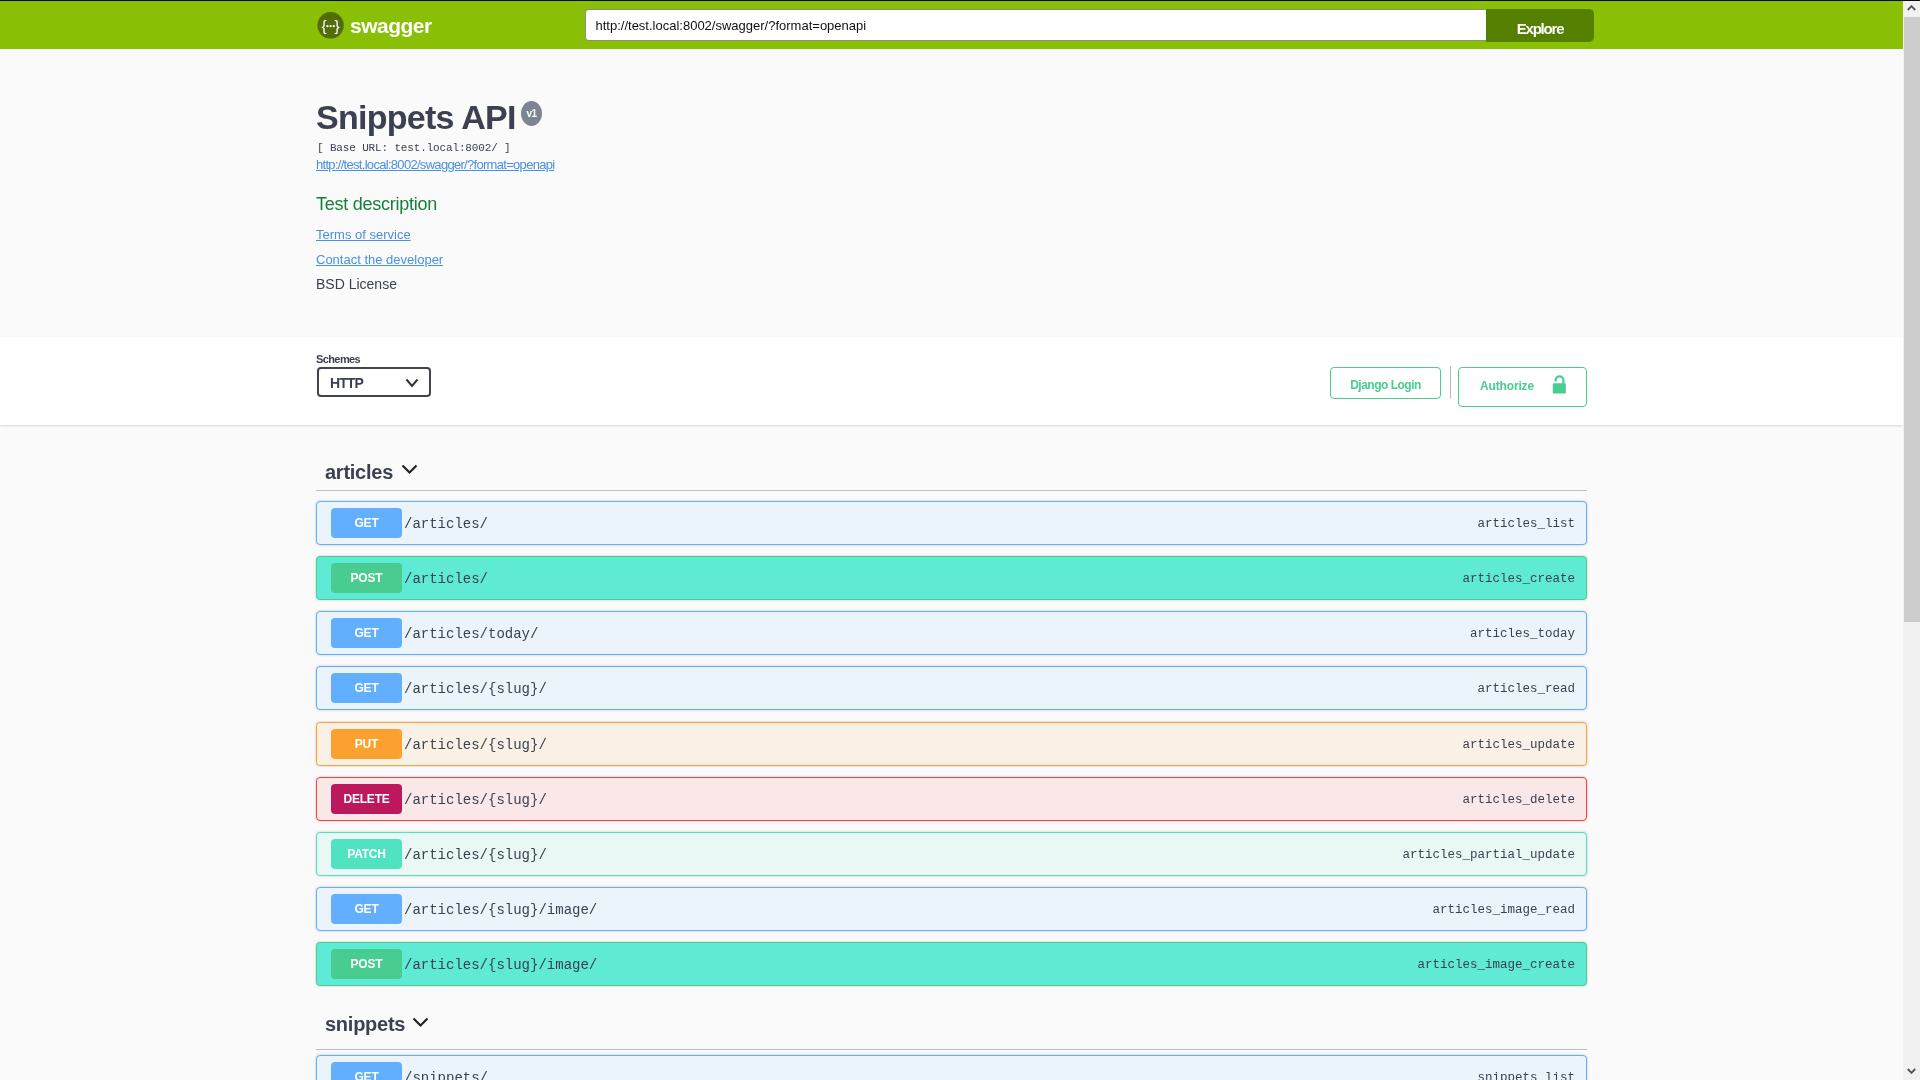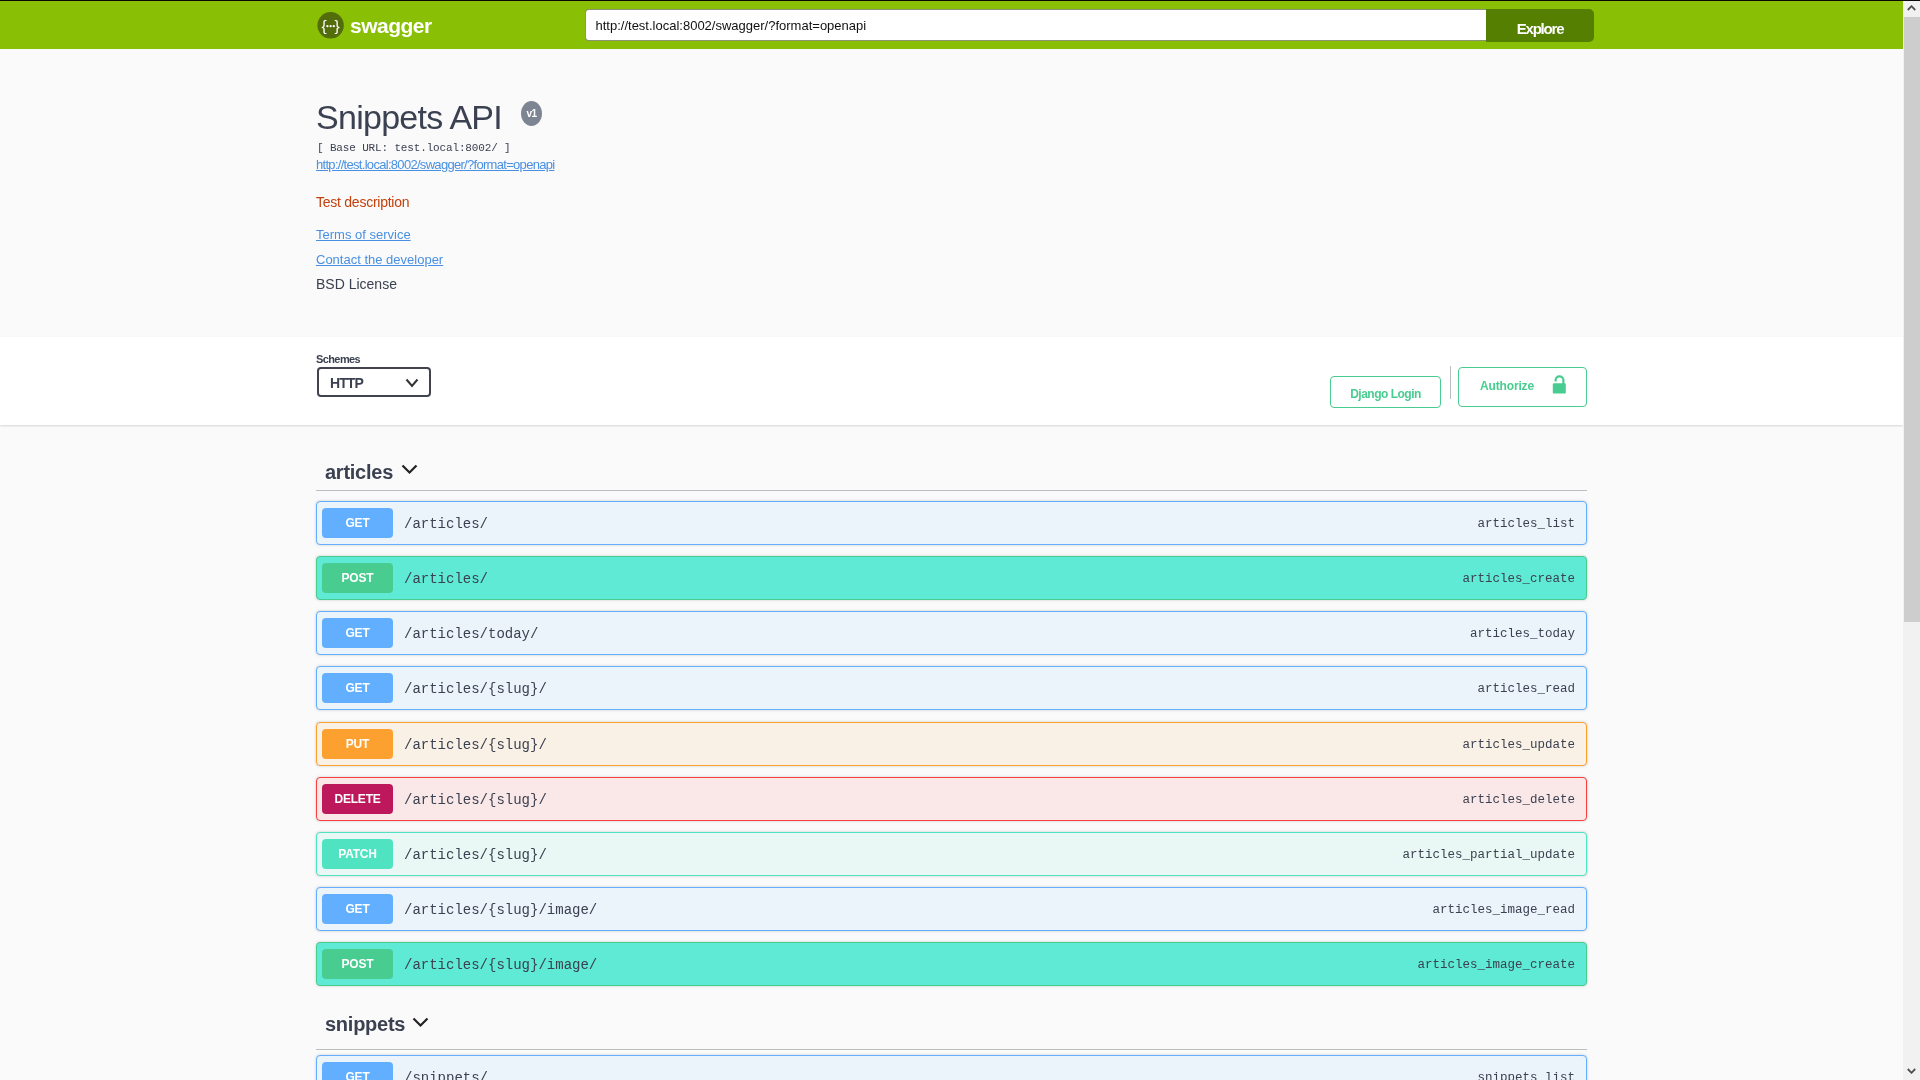--- a/index.html
+++ b/index.html
@@ -7,44 +7,44 @@
 html,body { width:1920px; height:1080px; overflow:hidden; }
 body { font-family:"Liberation Sans", sans-serif; background:#fafafa; position:relative; }
 .abs { position:absolute; }
 
 #topbar { position:absolute; left:0; top:0; width:1903px; height:49px; background:#89bf04; }
 #topline { position:absolute; left:0; top:0; width:1920px; height:1px; background:#0a0a0a; z-index:9; }
 #logotext { position:absolute; left:350px; top:14px; color:#fff; font-size:21px; font-weight:bold; letter-spacing:-0.5px; line-height:1.15; }
 #urlinput { position:absolute; left:584.5px; top:8.5px; width:901.5px; height:32px; background:#fff; border:1px solid rgba(45,60,5,0.55); border-right:none; border-radius:4px 0 0 4px; font-size:13px; color:#111; line-height:32px; padding-left:10px; white-space:nowrap; overflow:hidden; }
 #explorebtn { position:absolute; left:1486px; top:9px; width:108px; height:33px; background:#547f00; border-radius:0 5px 5px 0; color:#fff; font-size:15px; font-weight:bold; text-align:center; line-height:40px; letter-spacing:-1.2px; }
 
-#title { position:absolute; left:316px; top:100px; font-size:34px; font-weight:normal; color:#3b4151; letter-spacing:-0.72px; line-height:1; }
+#title { position:absolute; left:316px; top:100px; font-size:34px; font-weight:bold; color:#3b4151; letter-spacing:-0.72px; line-height:1; }
 #vbadge { position:absolute; left:521px; top:101px; width:21px; height:25px; border-radius:57%; background:#7d8492; color:#fff; font-size:10px; font-weight:bold; text-align:center; line-height:25px; letter-spacing:-0.5px; }
 #baseurl { position:absolute; left:317px; top:142.5px; font-family:"Liberation Mono", monospace; font-size:11px; color:#3b4151; line-height:1; letter-spacing:-0.15px; }
 #speclink { position:absolute; left:316px; top:157px; font-size:13px; color:#4990e2; text-decoration:underline; line-height:1.2; letter-spacing:-0.7px; }
-#descr { position:absolute; left:316px; top:195px; font-size:14px; color:#c2410c; line-height:1; letter-spacing:-0.25px; }
+#descr { position:absolute; left:316px; top:195px; font-size:18px; color:#15803d; line-height:1; letter-spacing:-0.25px; }
 #tos { position:absolute; left:316px; top:227px; font-size:13px; color:#4990e2; text-decoration:underline; line-height:1.2; }
 #contact { position:absolute; left:316px; top:252px; font-size:13px; color:#4990e2; text-decoration:underline; line-height:1.2; }
 #license { position:absolute; left:316px; top:277px; font-size:14px; color:#3b4151; line-height:1; }
 
 #scheme { position:absolute; left:0; top:337px; width:1903px; height:88px; background:#fff; box-shadow:0 1px 2px 0 rgba(0,0,0,0.15); }
 #schemelabel { position:absolute; left:316px; top:353px; font-size:11px; font-weight:bold; color:#3b4151; letter-spacing:-0.6px; }
 #schemesel { position:absolute; left:317px; top:367px; width:114px; height:30px; border:2px solid #41444e; border-radius:4px; background:#fff; }
 #schemesel .txt { position:absolute; left:11px; top:5.5px; font-size:14px; font-weight:bold; color:#3b4151; letter-spacing:-0.9px; }
-#djbtn { position:absolute; left:1330px; top:376px; width:111px; height:32px; border:1px solid #49cc90; border-radius:4px; background:#fff; color:#49cc90; font-size:12px; font-weight:bold; text-align:center; line-height:34px; letter-spacing:-0.5px; }
+#djbtn { position:absolute; left:1330px; top:367px; width:111px; height:32px; border:1px solid #49cc90; border-radius:4px; background:#fff; color:#49cc90; font-size:12px; font-weight:bold; text-align:center; line-height:34px; letter-spacing:-0.5px; }
 #authdiv { position:absolute; left:1450px; top:366px; width:1px; height:33px; background:#b9bcc1; }
 #authbtn { position:absolute; left:1458px; top:367px; width:129px; height:40px; border:1px solid #49cc90; border-radius:4px; background:#fff; }
 #authbtn .t { position:absolute; left:21px; top:11px; font-size:12px; font-weight:bold; color:#49cc90; letter-spacing:-0.15px; }
 
 .tagline { position:absolute; left:325px; color:#3b4151; font-size:20px; font-weight:bold; letter-spacing:-0.25px; line-height:1; }
 .tagchev { position:absolute; }
 .tagrule { position:absolute; left:316px; width:1271px; height:1px; background:rgba(59,65,81,0.32); }
 
 .op { position:absolute; left:316px; width:1271px; height:43.5px; border-radius:4px; border:1px solid; box-shadow:0 0 3px rgba(0,0,0,0.19); }
-.op .m { position:absolute; left:5px; top:6px; width:71px; height:30px; border-radius:4px; color:#fff; font-size:12px; font-weight:bold; text-align:center; line-height:30px; letter-spacing:-0.2px; }
+.op .m { position:absolute; left:14px; top:6px; width:71px; height:30px; border-radius:4px; color:#fff; font-size:12px; font-weight:bold; text-align:center; line-height:30px; letter-spacing:-0.2px; }
 .op .p { position:absolute; left:87px; top:1.5px; height:41px; line-height:41px; font-family:"Liberation Mono", monospace; font-size:14px; color:#3b4151; }
 .op .id { position:absolute; right:11px; top:1.5px; height:41px; line-height:41px; font-family:"Liberation Mono", monospace; font-size:12.5px; color:#3b4151; }
 .get  { border-color:#61affe; background:#ebf3fb; }
 .get .m { background:#61affe; }
 .post { border-color:#49cc90; background:#5eead4; }
 .post .m { background:#49cc90; }
 .put  { border-color:#fca130; background:#faf1e6; }
 .put .m { background:#fca130; }
 .del  { border-color:#f93e3e; background:#fae7e7; }
 .del .m { background:#be185d; }

